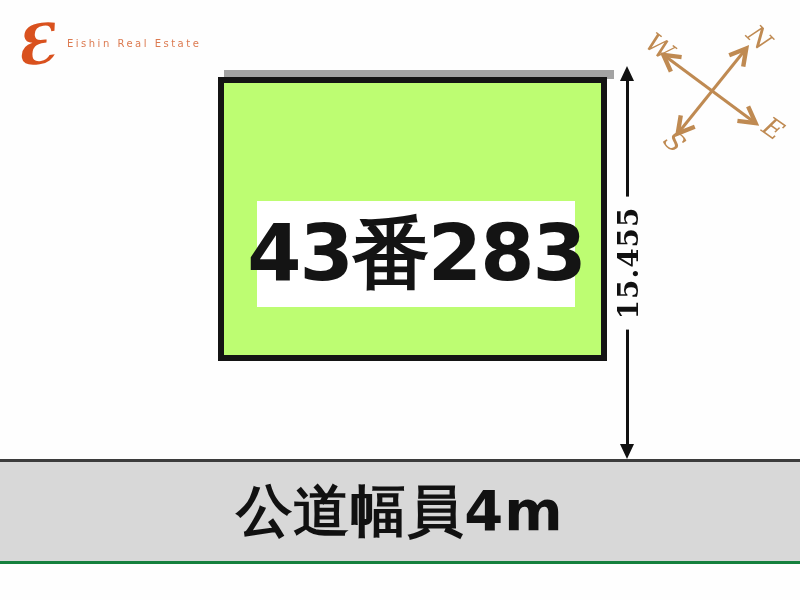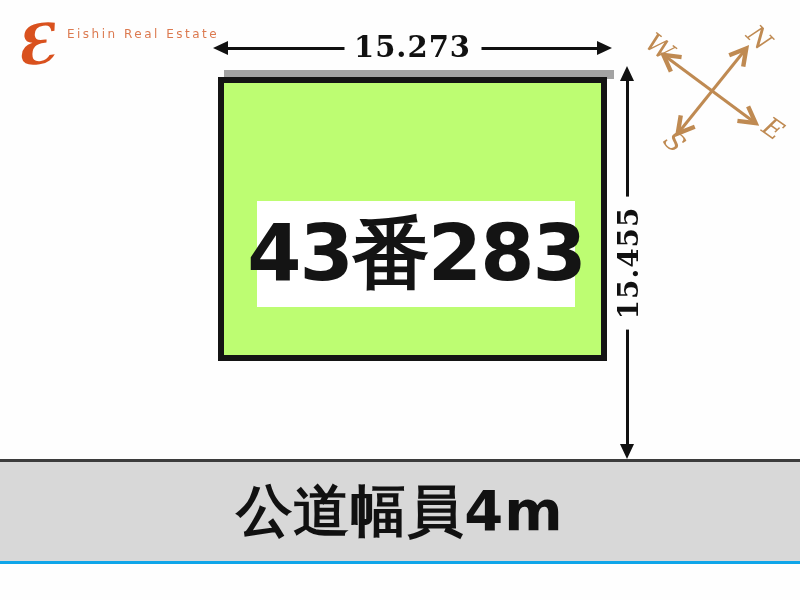--- a/index.html
+++ b/index.html
@@ -12,21 +12,21 @@
   
   .logo{ position:absolute; left:16px; top:14px; display:flex; align-items:flex-start; }
   .logo-mark{
     font-family:"DejaVu Serif", serif;
     font-size:54px; font-weight:bold; font-style:italic;
     color:#d9511e; line-height:1; transform:rotate(-8deg);
     display:inline-block; margin-top:4px;
   }
   .logo-text{ margin-left:12px; padding-top:8px; }
   .logo-jp{ font-size:20px; font-weight:bold; color:#d9511e; letter-spacing:5px; }
-  .logo-en{ font-size:12px; color:#dc7a50; letter-spacing:2.5px; margin-top:5px; }
+  .logo-en{ font-size:10px; color:#dc7a50; letter-spacing:2.5px; margin-top:16px; }
 
   
   .hdim{ position:absolute; left:213px; top:36px; width:399px; height:24px; }
   .hdim .line{ position:absolute; left:12px; right:12px; top:11px; height:3px; background:#111; }
   .ah{ position:absolute; width:0; height:0; }
   .ah-left{ left:0; top:5px; border-top:7px solid transparent; border-bottom:7px solid transparent; border-right:15px solid #111; }
   .ah-right{ right:0; top:5px; border-top:7px solid transparent; border-bottom:7px solid transparent; border-left:15px solid #111; }
   .hdim .dim-label{
     position:absolute; left:50%; top:50%; transform:translate(-50%,-54%);
     background:#fefefe; padding:0 10px;
@@ -63,21 +63,21 @@
   .area-block{
     position:absolute; left:8px; top:204px; width:206px;
     text-align:center; color:#111; font-weight:900;
   }
   .area-label{ font-size:39px; line-height:1.2; letter-spacing:1px; }
   .area-value{ font-size:44px; line-height:1.1; letter-spacing:0px; }
 
   
   .road{
     position:absolute; left:0; top:459px; width:800px; height:105px;
-    background:#d8d8d8; border-top:3px solid #3c3c3c; border-bottom:3px solid #0ea5e9;
+    background:#d8d8d8; border-top:3px solid #3c3c3c; border-bottom:3px solid #15803d;
     display:flex; align-items:center; justify-content:center;text-align:right;
   }
   .road-label{ font-size:56px; font-weight:800; color:#111; letter-spacing:1px; }
 
   
   .compass{ position:absolute; left:632px; top:6px; }
   .compass text{
     font-family:"DejaVu Serif", serif; font-style:italic;
     font-size:26px; fill:#bf8a52; text-anchor:middle;
   }
@@ -87,26 +87,20 @@
 
 <div class="canvas">
 
   <div class="logo">
     <span class="logo-mark">Ɛ</span>
     <div class="logo-text">
       <div class="logo-en">Eishin Real Estate</div>
     </div>
   </div>
 
-  <div class="hdim">
-    <div class="line"></div>
-    <div class="ah ah-left"></div>
-    <div class="ah ah-right"></div>
-    <div class="dim-label">15.273</div>
-  </div>
 
   <svg class="compass" width="160" height="152" viewBox="0 0 160 152">
     <defs>
       <marker id="ca" viewBox="0 0 12 12" refX="9" refY="6" markerWidth="8" markerHeight="8" orient="auto-start-reverse">
         <path d="M2,1.5 L10,6 L2,10.5" fill="none" stroke="#bf8a52" stroke-width="2.2"></path>
       </marker>
     </defs>
     <line x1="47" y1="126" x2="113" y2="44" stroke="#bf8a52" stroke-width="3" marker-start="url(#ca)" marker-end="url(#ca)"></line>
     <line x1="33" y1="50" x2="122" y2="116" stroke="#bf8a52" stroke-width="3" marker-start="url(#ca)" marker-end="url(#ca)"></line>
     <text x="121" y="38" transform="rotate(45 121 38)">N</text>

